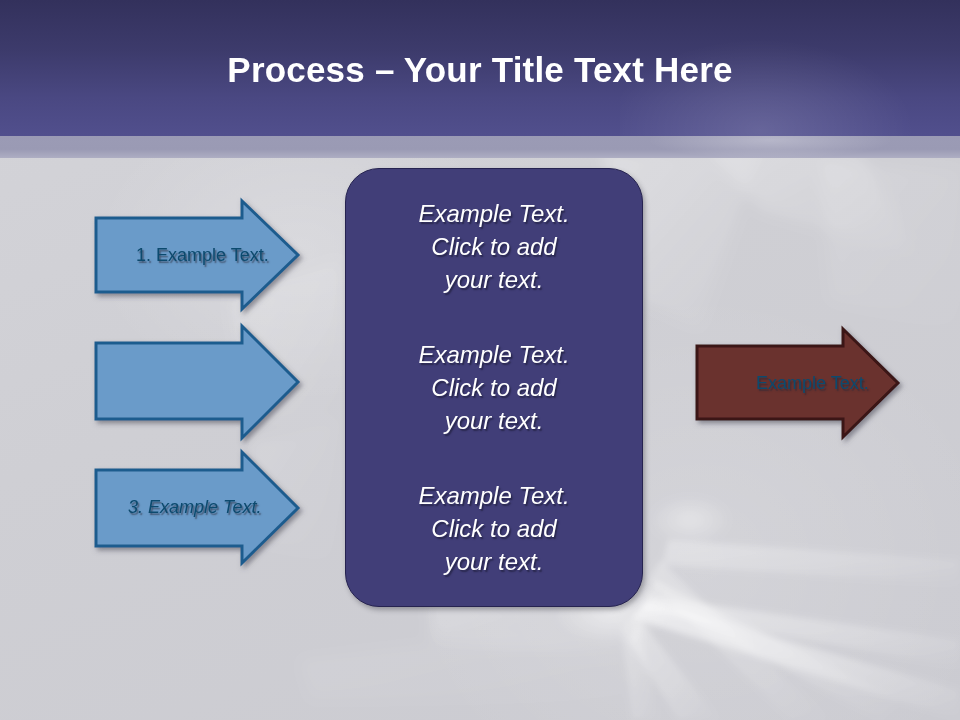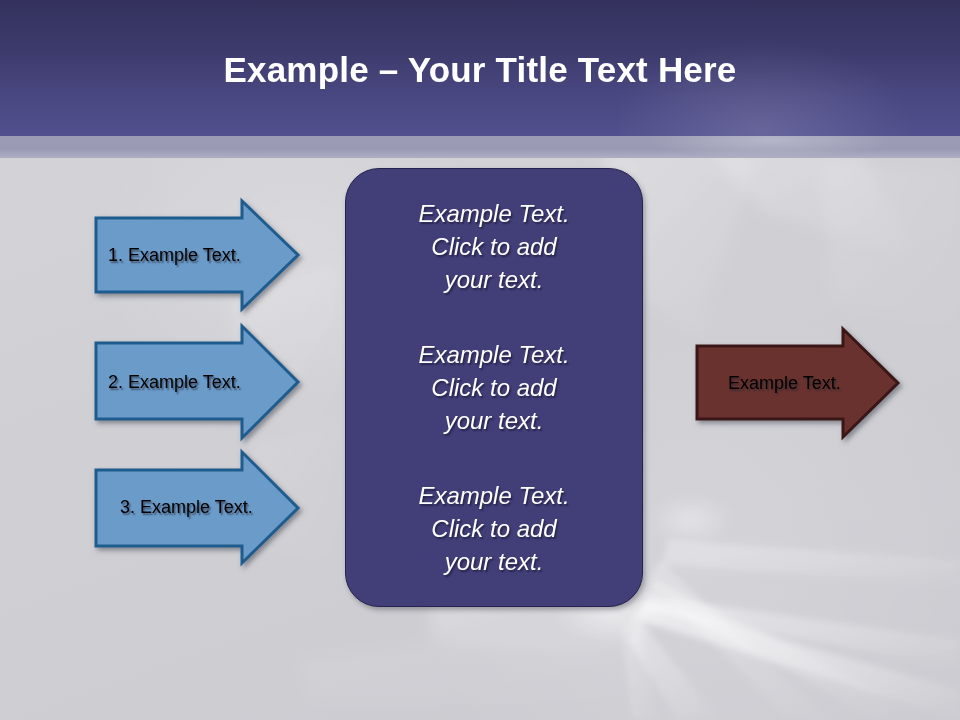--- a/index.html
+++ b/index.html
@@ -111,25 +111,26 @@
     text-align: center;
     color: #ffffff;
     font-style: italic;
     font-size: 24px;
     line-height: 33px;
     text-shadow: 1.5px 1.5px 1.5px rgba(20,20,40,0.55);
     white-space: pre-line;
   }
   .arrow-label {
     position: absolute;
-    color: #000000;
+    color: #0c4a6e;
     font-size: 18px;
     line-height: 22px;
     white-space: nowrap;
     text-shadow: 1.5px 1.5px 1.5px rgba(40,40,55,0.6);
+    margin-left: 28px;
   }
   .arrow-label.blue-lbl { font-size: 18px; }
   .arrow-label.red-lbl  { font-size: 18px; }
 </style>
 </head>
 <body>
 
 <div id="slide">
 
   <div class="bg-base"></div>
@@ -188,21 +189,21 @@
 
     <g filter="url(#bl10)" opacity="0.25">
       <path d="M820 160 L960 170 L960 330 L830 300 Z" fill="url(#stk2)"></path>
     </g>
   </svg>
 
   <div class="header">
     <div class="header-glow"></div>
   </div>
   <div class="title">
-    <span class="t-bold">Example</span><span class="t-rest"> – Your Title Text Here</span>
+    <span class="t-bold">Process</span><span class="t-rest"> – Your Title Text Here</span>
   </div>
   <div class="accent-band"></div>
   <div class="accent-band-glow"></div>
 
   <svg class="shapes" width="960" height="720" viewBox="0 0 960 720">
     <defs>
       <filter id="shp" x="-25%" y="-25%" width="160%" height="160%">
         <feDropShadow dx="2.5" dy="3" stdDeviation="2.6" flood-color="#4a4a55" flood-opacity="0.55"></feDropShadow>
       </filter>
     </defs>
@@ -223,17 +224,16 @@
 your text.</div>
     <div class="center-para">Example Text.
 Click  to add
 your text.</div>
     <div class="center-para">Example Text.
 Click  to add
 your text.</div>
   </div>
 
   <div class="arrow-label blue-lbl" style="left:108px; top:244px;">1. Example Text.</div>
-  <div class="arrow-label blue-lbl" style="left:108px; top:371px;">2. Example Text.</div>
-  <div class="arrow-label blue-lbl" style="left:120px; top:496px;">3. Example Text.</div>
+  <div class="arrow-label blue-lbl" style="left:100px; top:496px;font-style:italic;">3. Example Text.</div>
   <div class="arrow-label red-lbl" style="left:728px; top:372px;">Example Text.</div>
 
 </div>
 
 </body></html>

